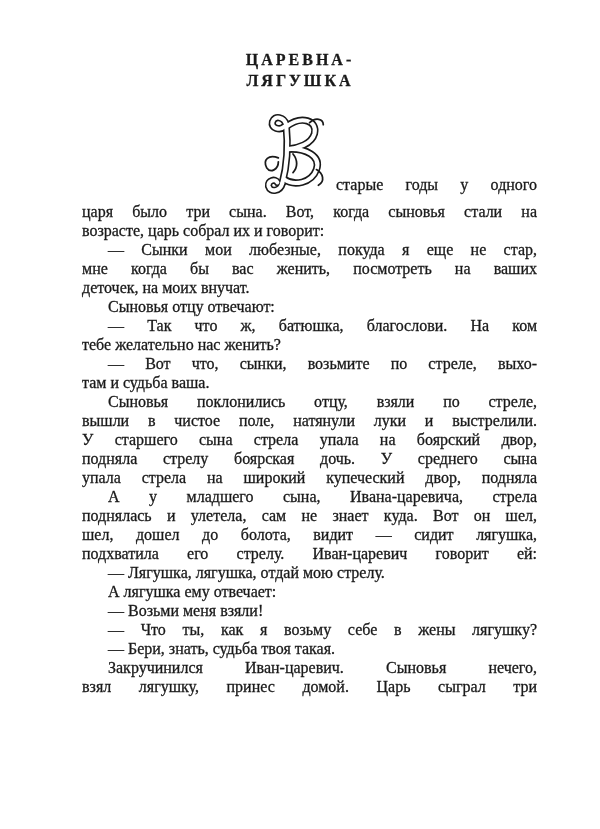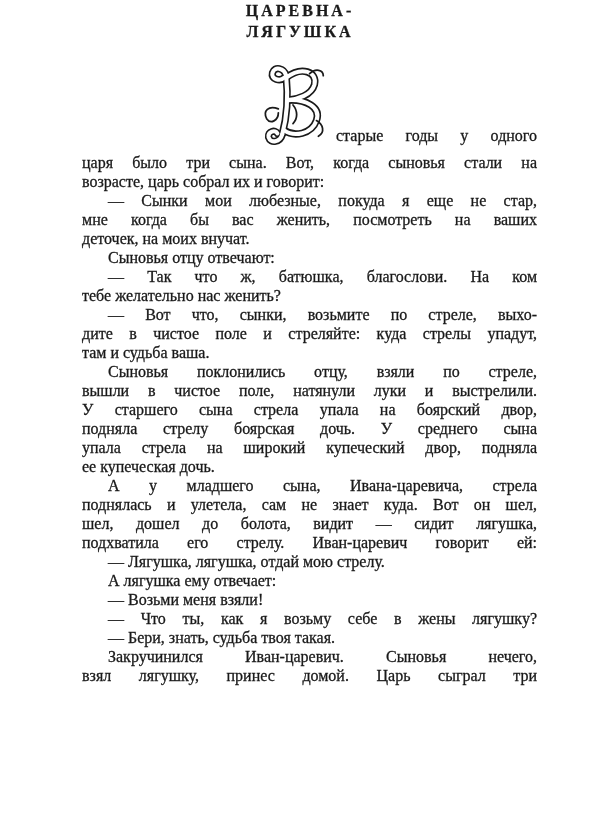--- a/index.html
+++ b/index.html
@@ -8,20 +8,21 @@
     width:600px; height:829px;
     margin:0 auto;
     background:var(--paper,#ffffff);
     color:var(--ink,#1a1a1a);
     font-family:"Liberation Serif","DejaVu Serif",serif;
     -webkit-text-stroke:0.3px;
     overflow:hidden;
     box-sizing:border-box;
   }
   .title {
+    padding-top:49px;
     text-align:center;
     font-weight:bold;
     font-size:16px;
     line-height:21px;
     letter-spacing:3px;
   }
   .content { margin-left:82px; margin-right:63px; }
   .dc-row {
     display:flex;
     align-items:flex-end;
@@ -90,28 +91,26 @@
     <div>
         <div class="line j">царя было три сына. Вот, когда сыновья стали на</div>
         <div class="line">возрасте, царь собрал их и говорит:</div>
         <div class="line j in">— Сынки мои любезные, покуда я еще не стар,</div>
         <div class="line j">мне когда бы вас женить, посмотреть на ваших</div>
         <div class="line">деточек, на моих внучат.</div>
         <div class="line in">Сыновья отцу отвечают:</div>
         <div class="line j in">— Так что ж, батюшка, благослови. На ком</div>
         <div class="line">тебе желательно нас женить?</div>
         <div class="line j in">— Вот что, сынки, возьмите по стреле, выхо-</div>
-        <div class="line j">дите в чистое поле и стреляйте: куда стрелы упадут,</div>
         <div class="line">там и судьба ваша.</div>
         <div class="line j in">Сыновья поклонились отцу, взяли по стреле,</div>
         <div class="line j">вышли в чистое поле, натянули луки и выстрелили.</div>
         <div class="line j">У старшего сына стрела упала на боярский двор,</div>
         <div class="line j">подняла стрелу боярская дочь. У среднего сына</div>
         <div class="line j">упала стрела на широкий купеческий двор, подняла</div>
-        <div class="line">ее купеческая дочь.</div>
         <div class="line j in">А у младшего сына, Ивана-царевича, стрела</div>
         <div class="line j">поднялась и улетела, сам не знает куда. Вот он шел,</div>
         <div class="line j">шел, дошел до болота, видит — сидит лягушка,</div>
         <div class="line j">подхватила его стрелу. Иван-царевич говорит ей:</div>
         <div class="line in">— Лягушка, лягушка, отдай мою стрелу.</div>
         <div class="line in">А лягушка ему отвечает:</div>
         <div class="line in">— Возьми меня взяли!</div>
         <div class="line j in">— Что ты, как я возьму себе в жены лягушку?</div>
         <div class="line in">— Бери, знать, судьба твоя такая.</div>
         <div class="line j in">Закручинился Иван-царевич. Сыновья нечего,</div>

